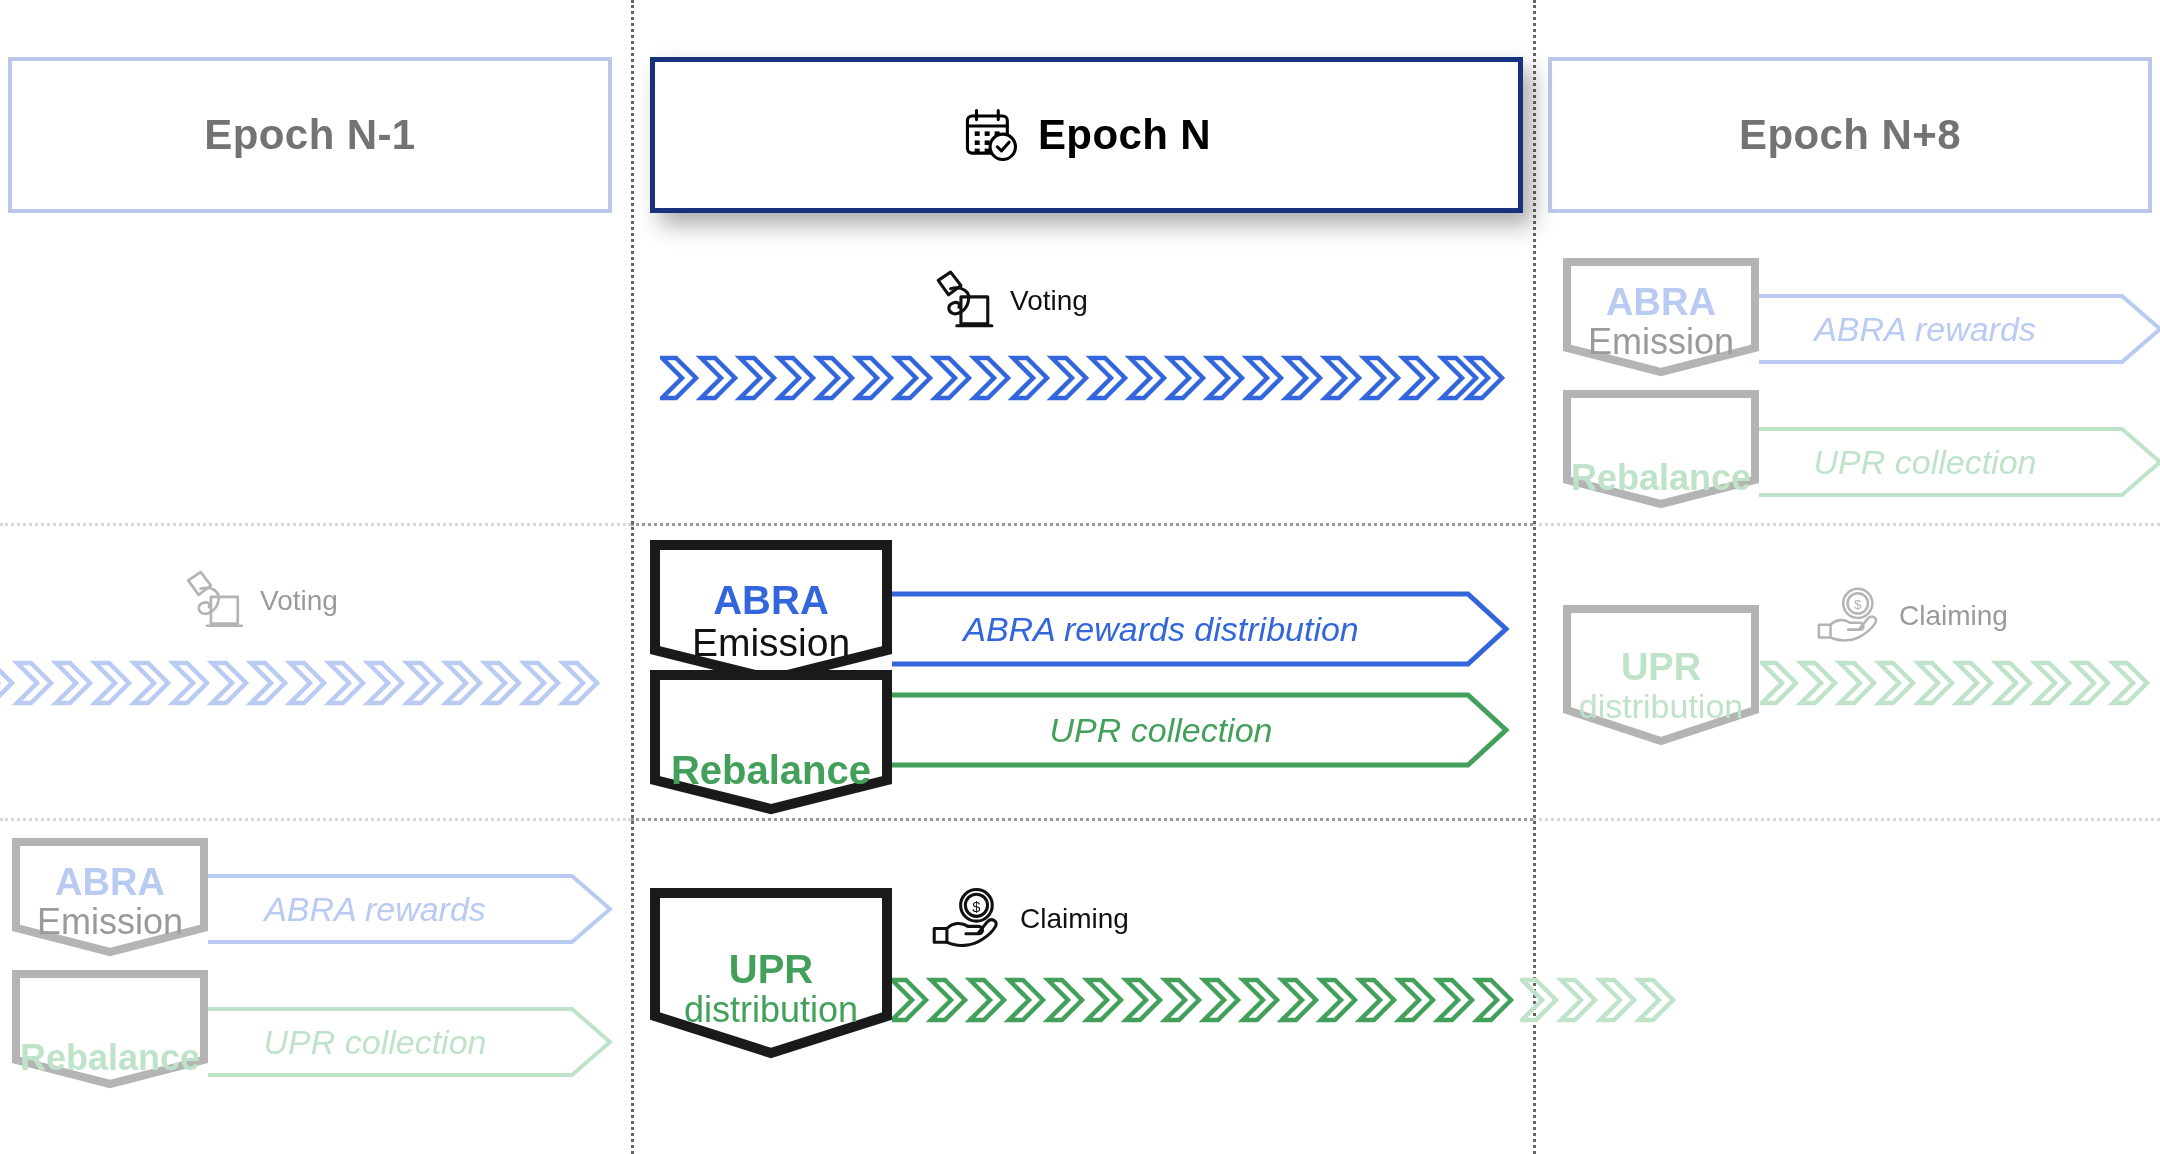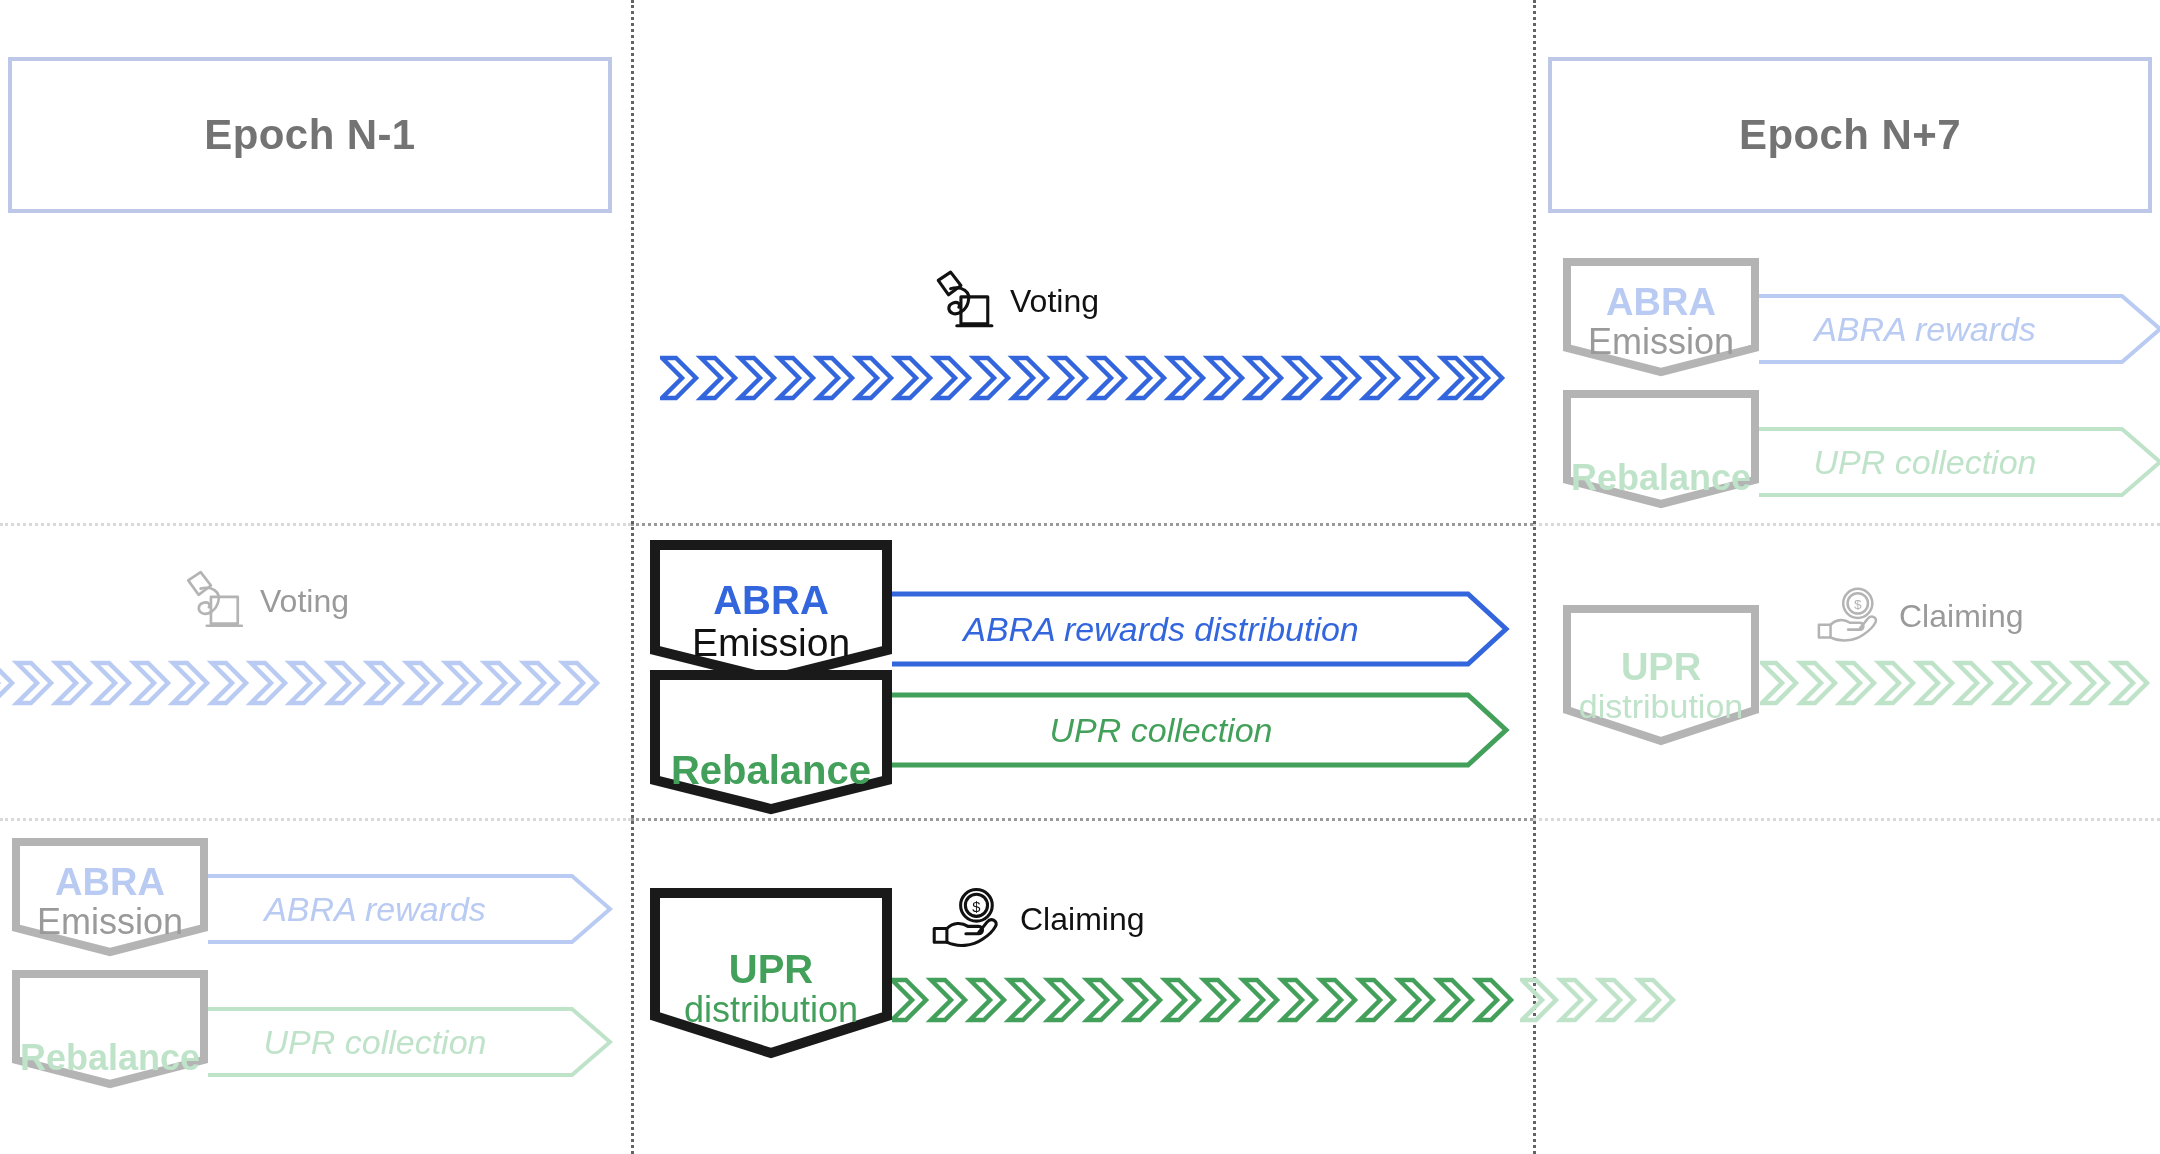--- a/index.html
+++ b/index.html
@@ -88,21 +88,21 @@
   .pen-l2{display:block;}
 
   
   .iconrow{
     position:absolute;
     display:flex;
     align-items:center;
     gap:14px;
   }
   .iconrow .cap{
-    font-size:32px;
+    font-size:28px;
     white-space:nowrap;
   }
 
   
   .banner{
     position:absolute;
     display:flex;
     align-items:center;
     justify-content:center;
   }
@@ -140,23 +140,42 @@
   <div class="hline strong" style="left:631px; top:818px; width:902px;"></div>
   <div class="hline" style="left:1533px;top:818px; width:627px;"></div>
 
   <div class="vline left"></div>
   <div class="vline right"></div>
 
   <div class="epoch-box dim" style="left:8px; top:57px; width:604px; height:156px;">
     <span class="epoch-label">Epoch N-1</span>
   </div>
 
+  <div class="epoch-box active" style="left:650px; top:57px; width:873px; height:156px;">
+    <span style="display:block;width:58px;height:58px;">
+      <svg viewBox="0 0 64 64" width="58" height="58" fill="none" stroke="#000" stroke-width="3.4" stroke-linecap="round" stroke-linejoin="round">
+        <rect x="6" y="11" width="44" height="41" rx="5"></rect>
+        <line x1="6" y1="22" x2="50" y2="22"></line>
+        <path d="M16 5v10 M40 5v10"></path>
+        <rect x="14" y="28" width="5.5" height="5" fill="#000" stroke="none"></rect>
+        <rect x="25" y="28" width="5.5" height="5" fill="#000" stroke="none"></rect>
+        <rect x="36" y="28" width="5.5" height="5" fill="#000" stroke="none"></rect>
+        <rect x="14" y="38" width="5.5" height="5" fill="#000" stroke="none"></rect>
+        <rect x="25" y="38" width="5.5" height="5" fill="#000" stroke="none"></rect>
+        <rect x="14" y="47" width="5.5" height="4" fill="#000" stroke="none"></rect>
+        <rect x="25" y="47" width="5.5" height="4" fill="#000" stroke="none"></rect>
+        <circle cx="45" cy="45" r="14" fill="#fff"></circle>
+        <path d="M39 45l4.5 4.5L52 40"></path>
+      </svg>
+    </span>
+    <span class="epoch-label">Epoch N</span>
+  </div>
 
   <div class="epoch-box dim" style="left:1548px; top:57px; width:604px; height:156px;">
-    <span class="epoch-label">Epoch N+7</span>
+    <span class="epoch-label">Epoch N+8</span>
   </div>
 
   <div class="iconrow" style="left:930px; top:268px;">
     <span style="display:block;width:66px;height:66px;">
       <svg viewBox="0 0 64 64" width="66" height="66" fill="none" stroke="#111" stroke-width="3" stroke-linecap="round" stroke-linejoin="round">
         <rect x="30" y="28" width="26" height="26" fill="#fff"></rect>
         <line x1="26" y1="56" x2="60" y2="56"></line>
         <path d="M8 12 L20 4 L30 17 L18 26 Z" fill="#fff"></path>
         <path d="M20 20 C31 17 40 23 37 33 C35 41 27 46 22 44 C17 42 17 36 22 34 C27 32 30 35 28 38"></path>
       </svg>

